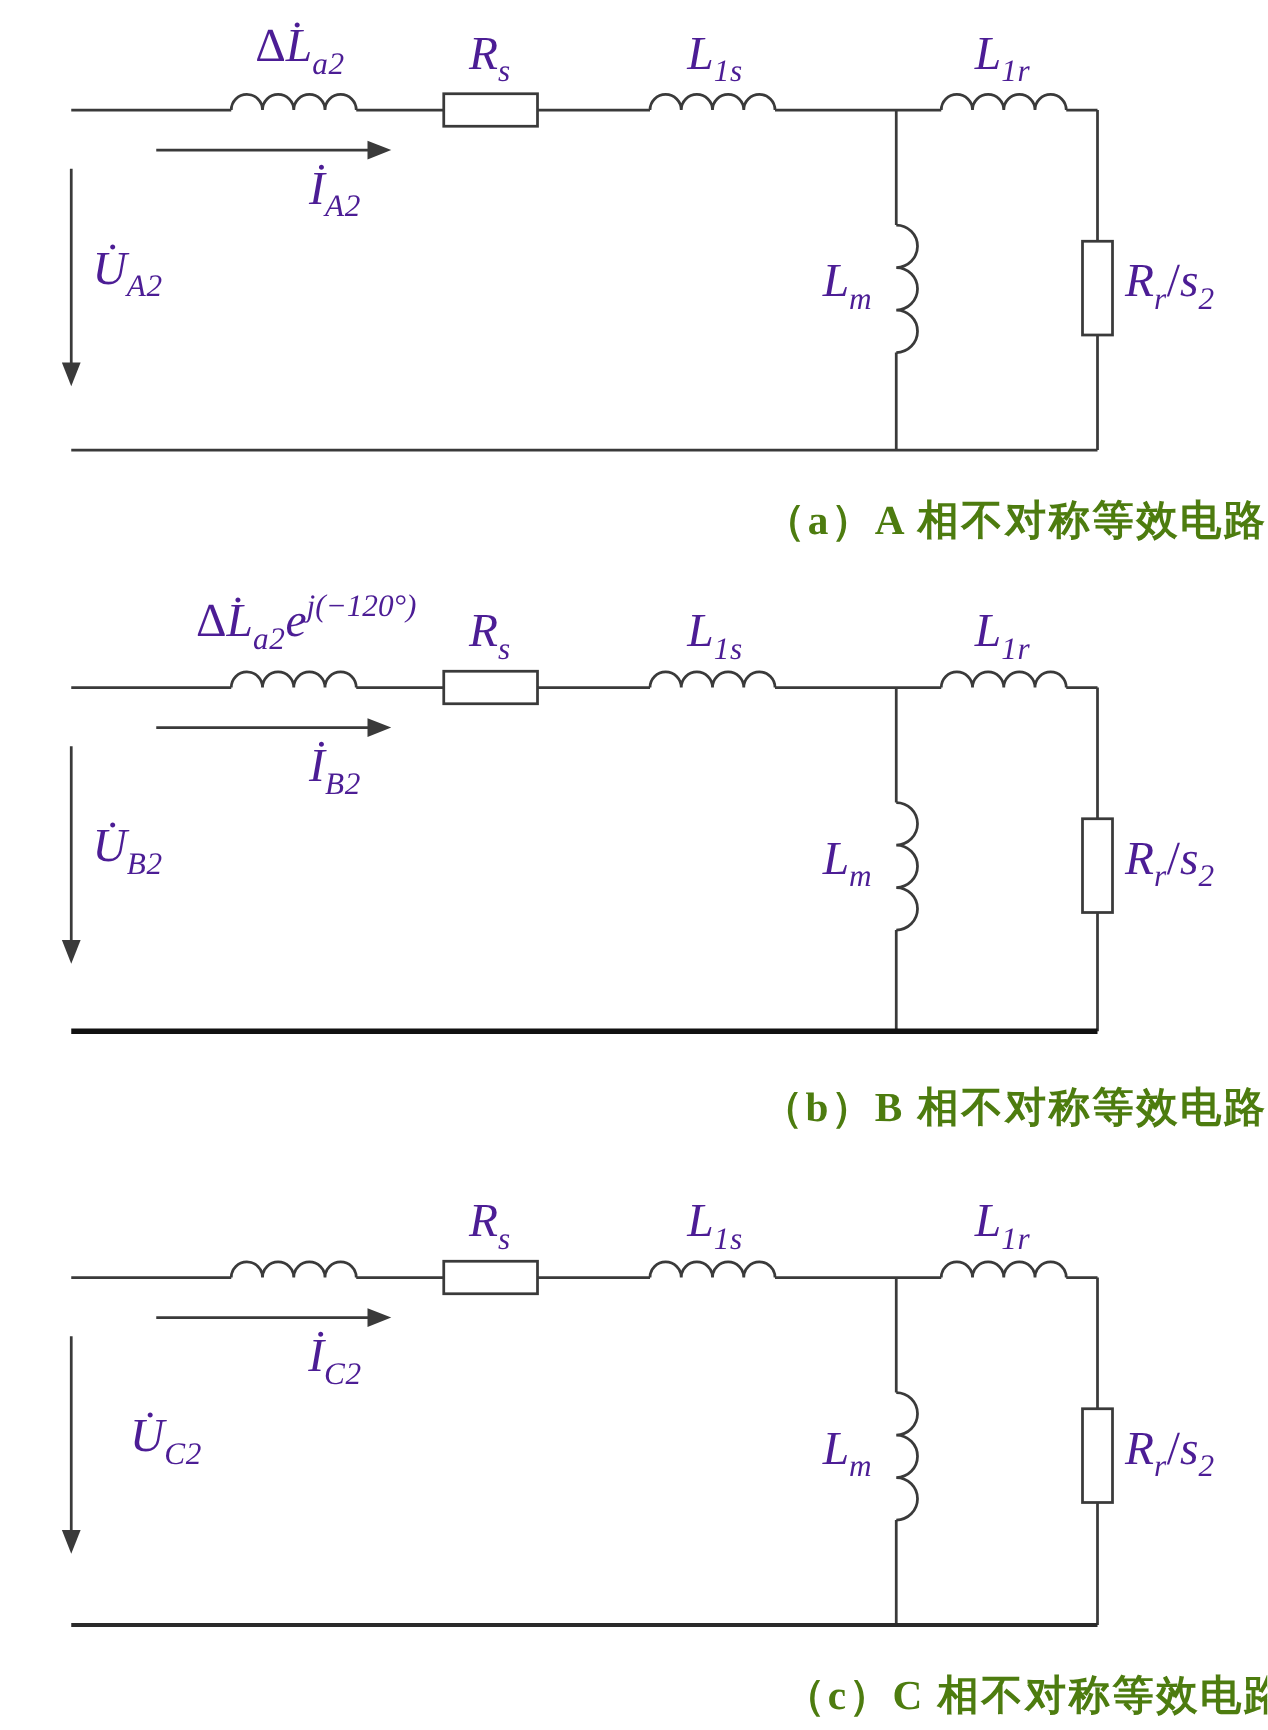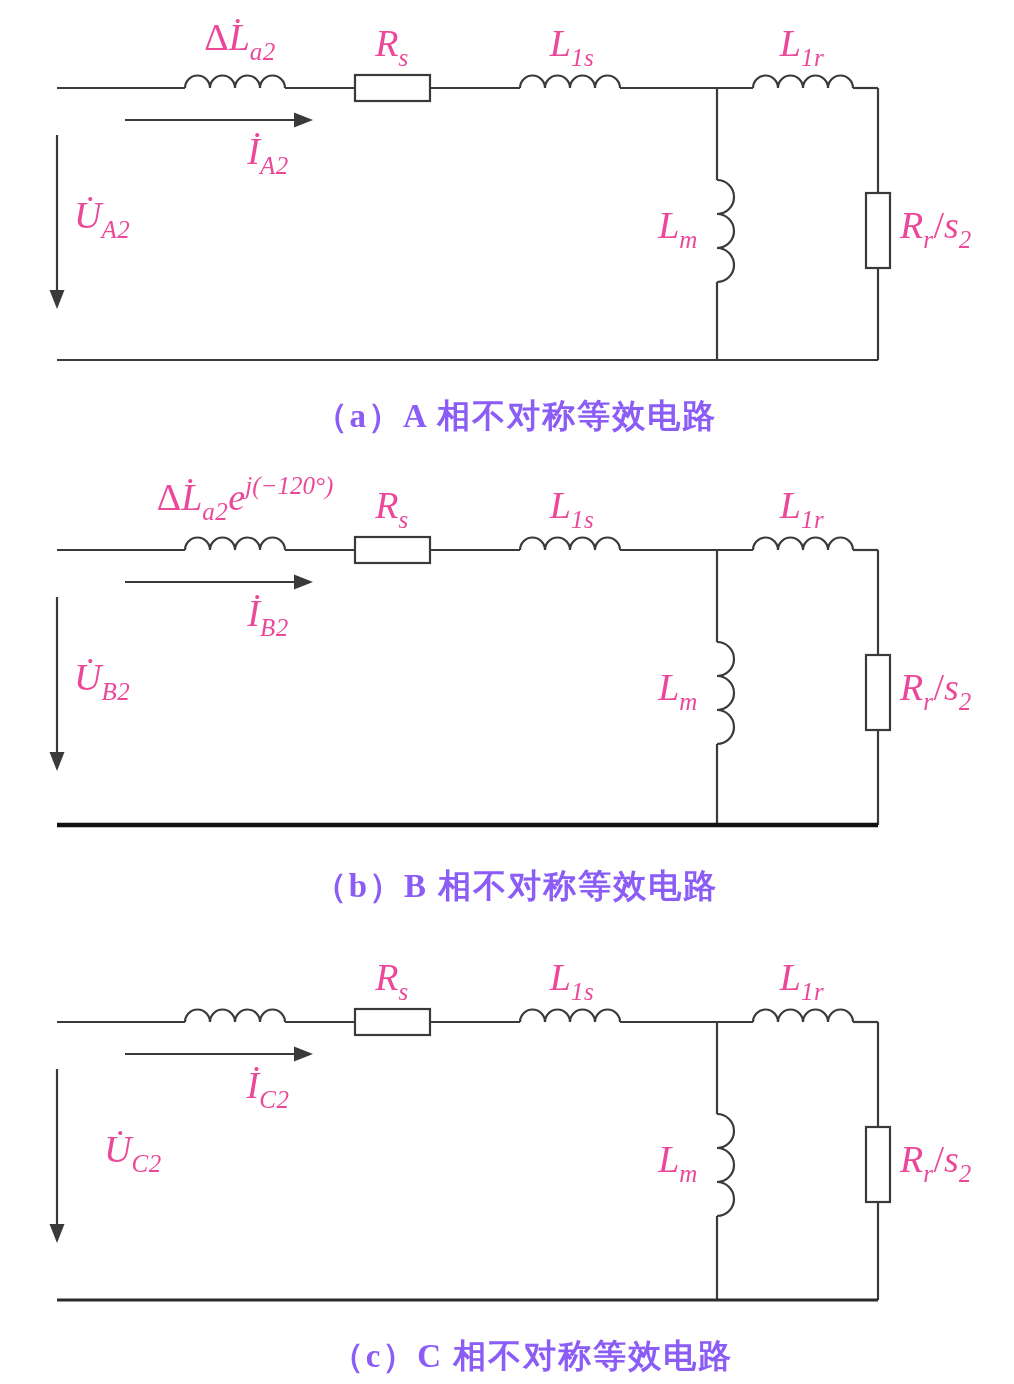--- a/index.html
+++ b/index.html
@@ -4,27 +4,27 @@
 <style>
   html,body{margin:0;padding:0;background:#ffffff;}
   #figure{position:relative;width:1014px;height:1384px;background:#fff;overflow:hidden;
           font-family:"Liberation Serif", serif;color:#1e1e1e;}
   .circuit-block{position:relative;width:1014px;}
   .blk-a{height:462px;}
   .blk-b{height:472px;}
   .blk-c{height:450px;}
   .cir-svg{position:absolute;left:0;top:0;}
   .lbl{position:absolute;font-style:italic;font-size:38px;line-height:1.05;
-       color:#ec4899;white-space:nowrap;}
+       color:#4c1d95;white-space:nowrap;}
   .up{font-style:normal;}
   .sb{font-size:25px;position:relative;top:10px;letter-spacing:0.5px;}
   .sp{font-size:25px;position:relative;top:-16px;}
   .center-anchor{transform:translateX(-50%);}
-  .caption{position:absolute;top:394px;left:0;width:100%;text-align:center;
-           font-style:normal;font-size:33px;font-weight:600;color:#8b5cf6;
+  .caption{position:absolute;top:394px;left:0;width:100%;text-align:right;
+           font-style:normal;font-size:33px;font-weight:600;color:#4d7c0f;
            letter-spacing:2px;text-indent:18px;white-space:nowrap;}
 </style>
 </head>
 <body>
 
 <div id="figure">
 
   <div class="circuit-block blk-a">
     <svg class="cir-svg" width="1014" height="385" viewBox="0 0 1014 385">
       <g fill="none" stroke="#3a3a3a" stroke-width="2.2">

